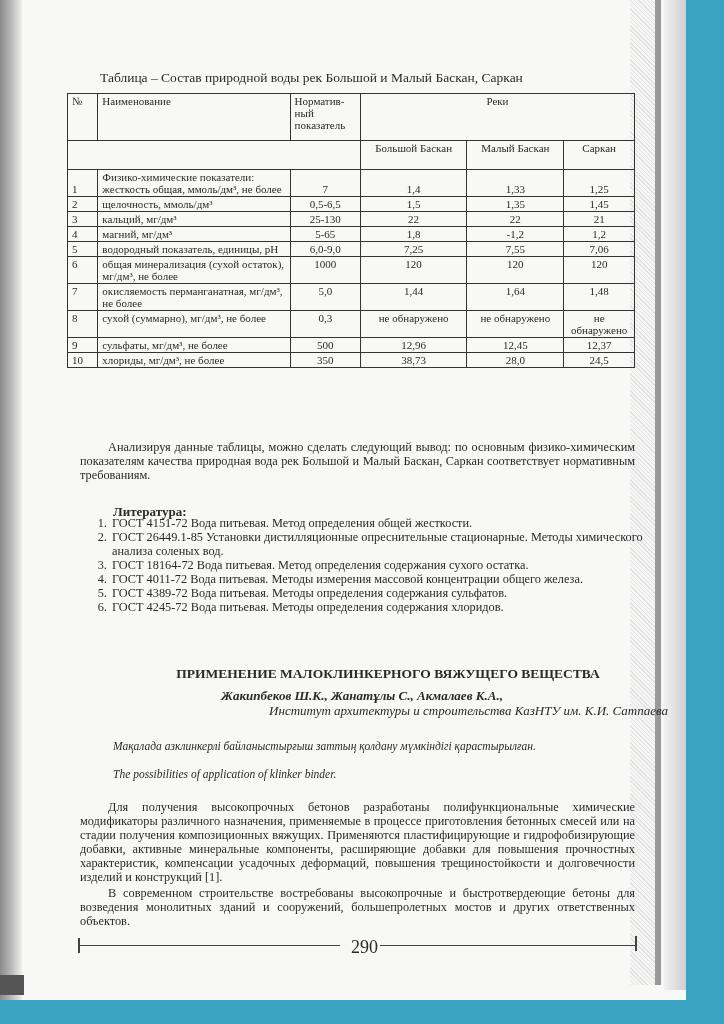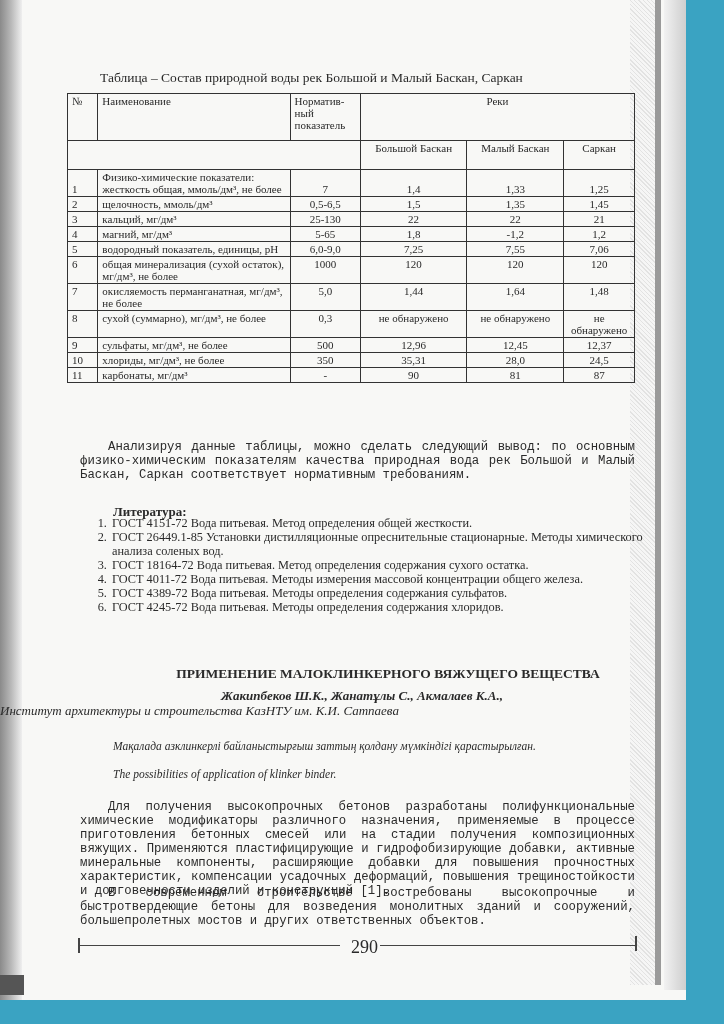--- a/index.html
+++ b/index.html
@@ -34,28 +34,28 @@
   table.water td, table.water th {
     border:1px solid #333; padding:1px 4px; vertical-align:top; font-weight:normal;
   }
   .c-no { width:22px; }
   .c-name { width:190px; text-align:left; }
   .c-norm { width:62px; text-align:center; }
   .c-val { text-align:center; }
   th.rivers { text-align:center; }
 
   .para { position:absolute; left:80px; width:555px; font-size:12.3px; line-height:14px; text-align:justify; }
-  .indent { text-indent:28px;font-family:Liberation Mono, monospace; }
+  .indent { text-indent:28px; }
   .lit-title { position:absolute; left:113px; top:504px; font-size:13px; font-weight:bold; }
   ol.lit { position:absolute; left:80px; top:516px; width:555px; margin:0; padding-left:30px; font-size:12.3px; line-height:14px; }
   ol.lit li { padding-left:2px; }
 
   .art-title { position:absolute; left:0; width:724px; top:666px; text-align:center; font-size:13.5px; font-weight:bold;padding-left:26px; }
   .authors { position:absolute; left:0; width:724px; top:688px; text-align:center; font-size:13px; font-weight:bold; font-style:italic; }
-  .affil { position:absolute; left:0; width:668px; top:703px; text-align:left; font-size:13px; font-style:italic; }
+  .affil { position:absolute; left:0; width:668px; top:703px; text-align:right; font-size:13px; font-style:italic; }
   .abs { position:absolute; left:113px; font-size:11.5px; font-style:italic; }
   .footer-line { position:absolute; top:945px; height:0; border-top:1.5px solid #444; }
   .page-num { position:absolute; left:351px; top:937px; font-size:18px; }
   .tick-l { position:absolute; left:78px; top:938px; width:2px; height:15px; background:#444; }
   .tick-r { position:absolute; left:635px; top:936px; width:2px; height:15px; background:#444; }
 </style>
 </head>
 <body>
 
 <div class="page"></div>
@@ -173,33 +173,23 @@
         <td class="c-val">12,96</td>
         <td class="c-val">12,45</td>
         <td class="c-val">12,37</td>
       </tr>
       <tr>
         <td class="c-no">10</td>
         <td class="c-name">
           <div>хлориды, мг/дм³, не более</div>
         </td>
         <td class="c-norm">350</td>
-        <td class="c-val">35,31</td>
+        <td class="c-val">38,73</td>
         <td class="c-val">28,0</td>
         <td class="c-val">24,5</td>
-      </tr>
-      <tr>
-        <td class="c-no">11</td>
-        <td class="c-name">
-          <div>карбонаты, мг/дм³</div>
-        </td>
-        <td class="c-norm">-</td>
-        <td class="c-val">90</td>
-        <td class="c-val">81</td>
-        <td class="c-val">87</td>
       </tr>
     </tbody>
 </table>
 
 <div class="para indent" style="top:440px">Анализируя данные таблицы, можно сделать следующий вывод: по основным физико-химическим показателям качества природная вода рек Большой  и Малый Баскан, Саркан соответствует нормативным требованиям.</div>
 
 <div class="lit-title">Литература:</div>
 <ol class="lit">
   <li>ГОСТ 4151-72 Вода питьевая. Метод определения общей жесткости.</li>
   <li>ГОСТ 26449.1-85 Установки дистилляционные опреснительные стационарные. Методы химического анализа соленых вод.</li>

